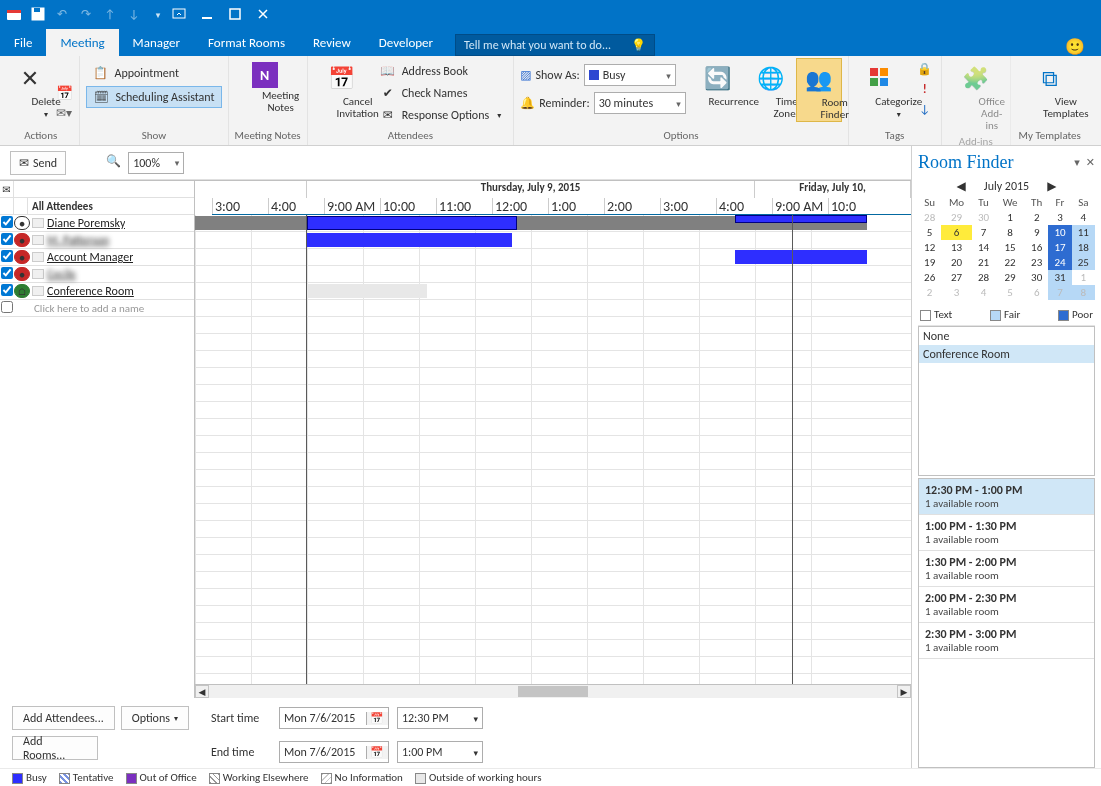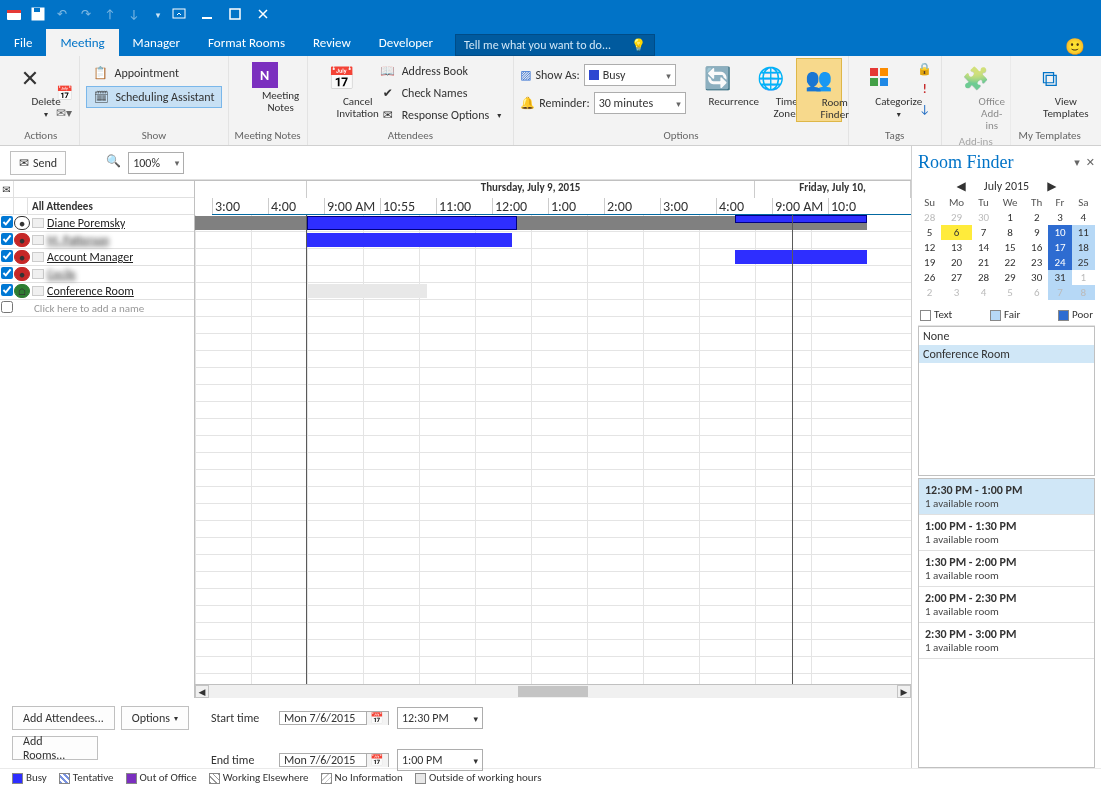--- a/index.html
+++ b/index.html
@@ -56,21 +56,21 @@
 .grid-body .vlines { position:absolute; top:0; bottom:0; left:0; right:0; display:flex; pointer-events:none; z-index:0; }
 .grid-body .vlines > div { border-left:1px solid #e4e4e4; height:100%; }
 .busy-block { position:absolute; height:14px; top:1px; }
 .hscroll { position:absolute; bottom:0; left:0; right:0; height:14px; background:#f0f0f0; border-top:1px solid #c0c0c0; display:flex; }
 .hscroll .arrow { width:14px; display:flex; align-items:center; justify-content:center; font-size:9px; border:1px solid #c4c4c4; }
 .hscroll .thumb { width:70px; background:#c4c4c4; margin:1px; }
 .footer-ctrls { height:70px; padding:8px 12px; display:flex; gap:12px; align-items:flex-start; }
 .footer-ctrls .fbtn { height:24px; border:1px solid #c0c0c0; background:#fdfdfd; padding:2px 10px; font-size:12px; display:flex; align-items:center; gap:4px; cursor:pointer; }
 .date-row { display:flex; align-items:center; gap:8px; height:24px; }
 .date-row .dlbl { width:60px; font-size:12px; color:#333; }
-.date-inp { width:110px; height:14px; border:1px solid #adadad; display:flex; align-items:center; }
+.date-inp { width:110px; height:22px; border:1px solid #adadad; display:flex; align-items:center; }
 .date-inp span:first-child { flex:1; padding:0 4px; }
 .date-inp .cal-ic { width:22px; border-left:1px solid #adadad; text-align:center; background:#f3f3f3; font-size:11px; }
 .time-inp { width:86px; height:22px; border:1px solid #adadad; display:flex; align-items:center; padding:0 4px; }
 .time-inp .caret { margin-left:auto; font-size:9px; }
 .legend-bar { height:18px; padding:1px 12px; font-size:11px; display:flex; align-items:center; gap:12px; color:#333; border-top:1px solid #eaeaea; }
 .legend-bar .sw { width:11px; height:11px; border:1px solid #888; display:inline-block; vertical-align:middle; margin-right:3px; }
 .room-finder { width:190px; border-left:1px solid #d0d0d0; display:flex; flex-direction:column; padding:6px 6px 0 6px; background:#fff; }
 .rf-title { display:flex; align-items:center; justify-content:space-between; }
 .rf-title h3 { color:#0173c7; font-weight:400; font-size:18px; font-family:"Segoe UI Light","Segoe UI"; }
 .rf-title .ctrls { display:flex; gap:6px; color:#666; font-size:11px; }
@@ -375,21 +375,21 @@
       <div class="grid-area">
         <div class="day-header">
           <div style="width:112px"></div>
           <div style="width:448px">Thursday, July 9, 2015</div>
           <div style="flex:1">Friday, July 10,</div>
         </div>
         <div class="hour-header" id="hour-header">
             <div style="width: 56px;">3:00</div>
             <div style="width: 56px;">4:00</div>
             <div style="width: 56px;">9:00 AM</div>
-            <div style="width: 56px;">10:55</div>
+            <div style="width: 56px;">10:00</div>
             <div style="width: 56px;">11:00</div>
             <div style="width: 56px;">12:00 PM</div>
             <div style="width: 56px;">1:00</div>
             <div style="width: 56px;">2:00</div>
             <div style="width: 56px;">3:00</div>
             <div style="width: 56px;">4:00</div>
             <div style="width: 56px;">9:00 AM</div>
             <div style="width: 56px;">10:0</div>
           </div>
         <div class="grid-body">
@@ -469,21 +469,21 @@
             </div>
           <div class="fbtn">
               <span>Options</span>
               <span style="font-size:8px">▾</span>
             </div>
         </div>
         <div class="fbtn" style="width:86px;justify-content:center">
             <span>Add Rooms...</span>
           </div>
       </div>
-      <div class="vstack" style="gap:18px;margin-left:10px">
+      <div class="vstack" style="gap:10px;margin-left:10px">
         <div class="date-row">
           <span class="dlbl">Start time</span>
           <div class="date-inp">
               <span>Mon 7/6/2015</span>
               <span class="cal-ic">📅</span>
             </div>
           <div class="time-inp">
               <span>12:30 PM</span>
               <span class="caret">▾</span>
             </div>

